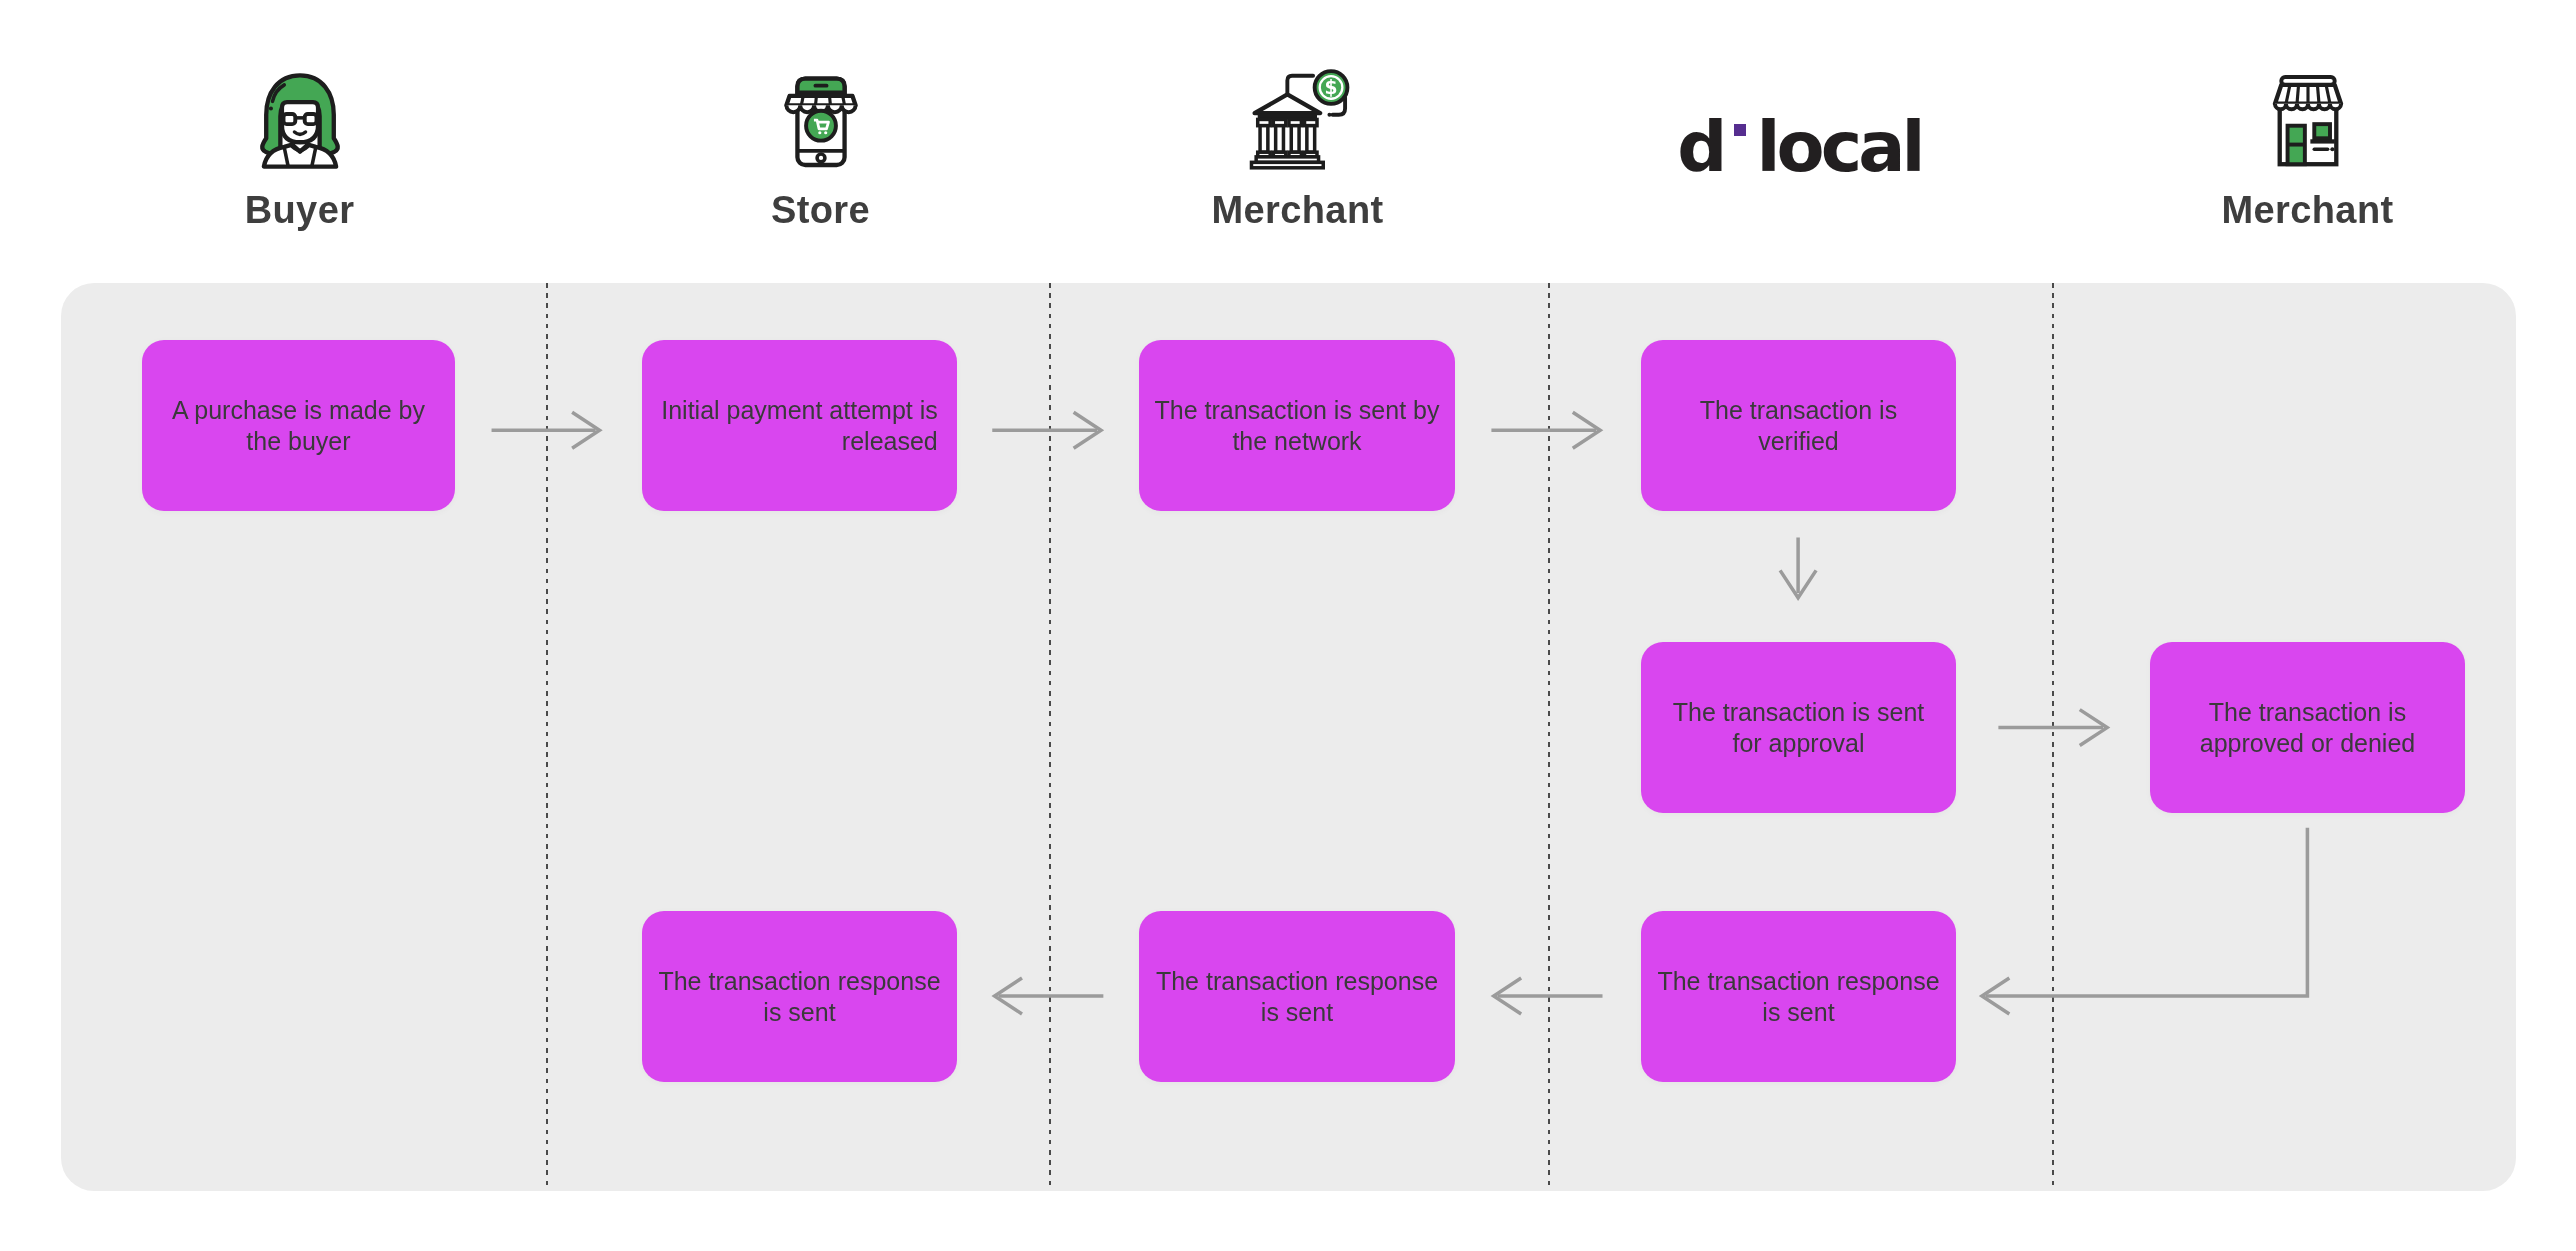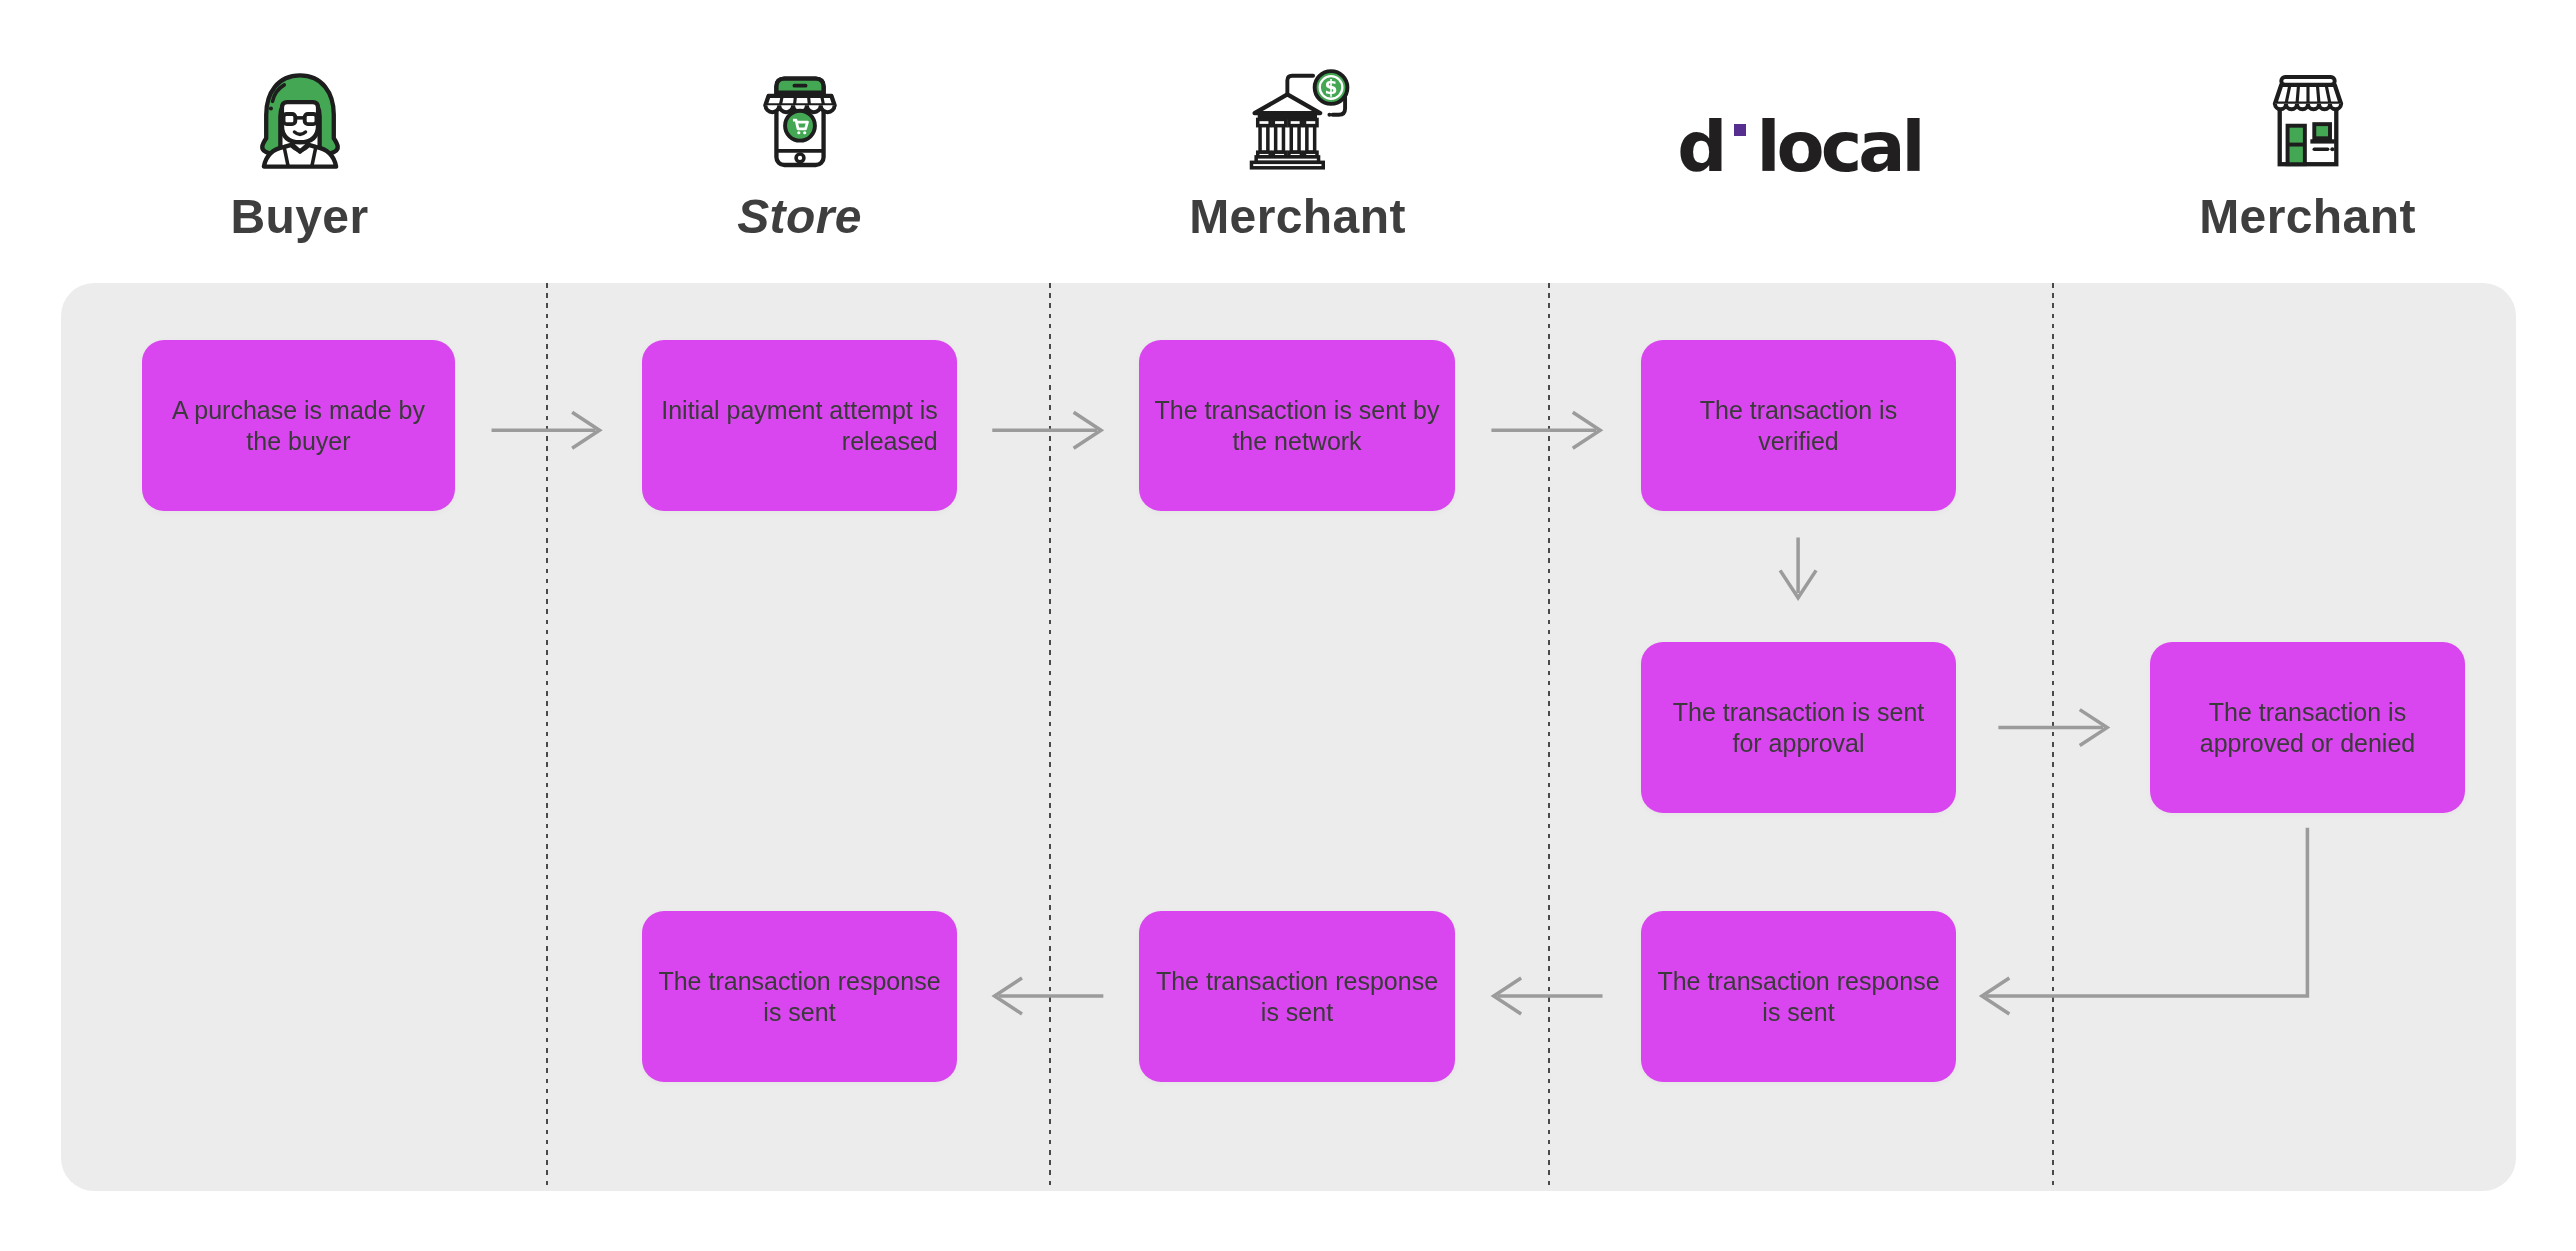--- a/index.html
+++ b/index.html
@@ -2,21 +2,21 @@
 <html style="font-size:12.5px"><head>
 <meta charset="utf-8">
 <style>
   html,body{margin:0;padding:0;background:#ffffff;}
   .page{position:relative;width:2576px;height:1251px;background:#ffffff;overflow:hidden;
         font-family:"Liberation Sans", sans-serif;}
 
   
   .actor{position:absolute;top:66px;width:235px;display:flex;flex-direction:column;align-items:center;}
   .actor svg{display:block;}
-  .actor-label{margin-top:12.5px;font-size:48px;font-weight:bold;color:#3E3E3E;letter-spacing:0.4px;}
+  .actor-label{margin-top:12.5px;font-size:38px;font-weight:bold;color:#3E3E3E;letter-spacing:0.4px;}
 
   .logo-wrap{position:absolute;top:92px;left:1604px;width:391px;height:110px;
              display:flex;align-items:center;justify-content:center;}
   .logo-text{font-family:"DejaVu Sans", sans-serif;font-weight:bold;font-size:70px;
              color:#221F20;letter-spacing:-3.9px;line-height:1;}
   .logo-dot{display:inline-block;width:12.5px;height:12.5px;background:#562E8F;
             position:relative;top:-17px;margin:0 10.2px;}
 
   
   .panel{position:absolute;left:61px;top:283px;width:2455px;height:908px;
@@ -50,21 +50,21 @@
       <line x1="64" y1="66" x2="76" y2="66" stroke="#1D1D1D" stroke-width="4.5"></line>
       <path d="M63 84 Q70 90 77 84" fill="none" stroke="#1D1D1D" stroke-width="4.5" stroke-linecap="round"></path>
       <path d="M24 128 Q28 107 50 103 L60 100 L70 109 L80 100 L90 103 Q112 107 116 128 Z" fill="#FFFFFF" stroke="#1D1D1D" stroke-width="5.5" stroke-linejoin="round"></path>
       <path d="M57 99 Q70 116 83 99" fill="none" stroke="#1D1D1D" stroke-width="4.5"></path>
       <line x1="50" y1="104" x2="55" y2="128" stroke="#1D1D1D" stroke-width="4.5"></line>
       <line x1="90" y1="104" x2="85" y2="128" stroke="#1D1D1D" stroke-width="4.5"></line>
     </svg>
     <div class="actor-label">Buyer</div>
   </div>
 
-  <div class="actor" style="left:682px;font-style:italic;">
+  <div class="actor" style="left:703px;">
     <svg width="110" height="110" viewBox="0 0 140 140">
       <rect x="40" y="16" width="60" height="110" rx="10" fill="#FFFFFF" stroke="#1D1D1D" stroke-width="5.5"></rect>
       <path d="M40 26 Q40 16 50 16 L90 16 Q100 16 100 26 L100 34 L40 34 Z" fill="#44A754" stroke="#1D1D1D" stroke-width="5.5"></path>
       <line x1="63" y1="25" x2="77" y2="25" stroke="#1D1D1D" stroke-width="5" stroke-linecap="round"></line>
       <path d="M30 38 L110 38 L114 50 L26 50 Z" fill="#FFFFFF" stroke="#1D1D1D" stroke-width="5.5" stroke-linejoin="round"></path>
       <line x1="47" y1="40" x2="45" y2="50" stroke="#1D1D1D" stroke-width="4"></line>
       <line x1="64" y1="40" x2="63" y2="50" stroke="#1D1D1D" stroke-width="4"></line>
       <line x1="81" y1="40" x2="82" y2="50" stroke="#1D1D1D" stroke-width="4"></line>
       <line x1="98" y1="40" x2="100" y2="50" stroke="#1D1D1D" stroke-width="4"></line>
       <path d="M26 50 a8.8 8.8 0 0 0 17.6 0 a8.8 8.8 0 0 0 17.6 0 a8.8 8.8 0 0 0 17.6 0 a8.8 8.8 0 0 0 17.6 0 a8.8 8.8 0 0 0 17.6 0" fill="#FFFFFF" stroke="#1D1D1D" stroke-width="5"></path>

